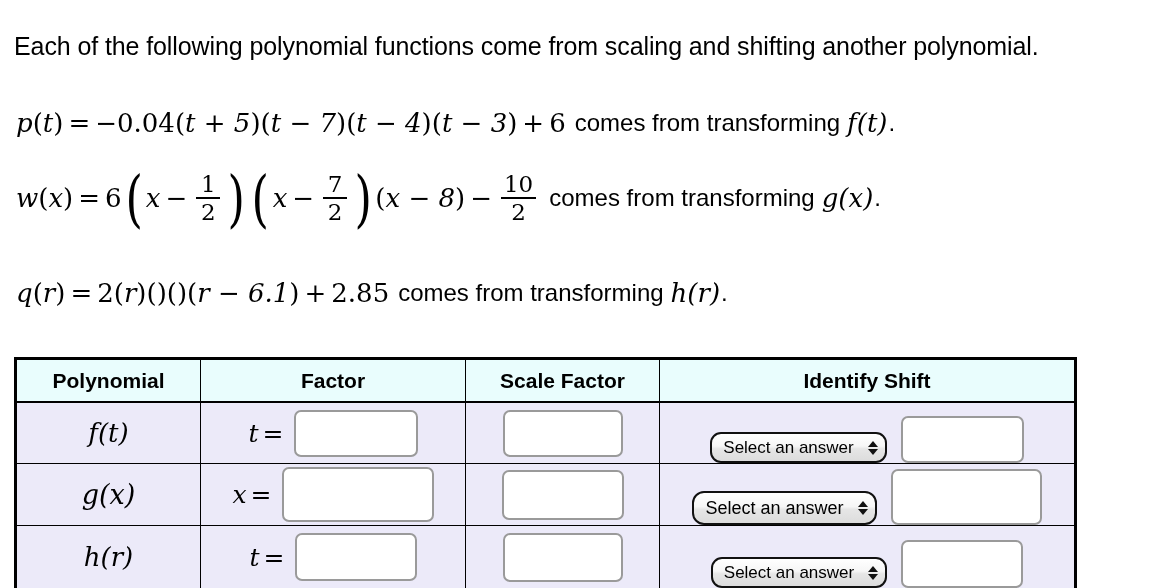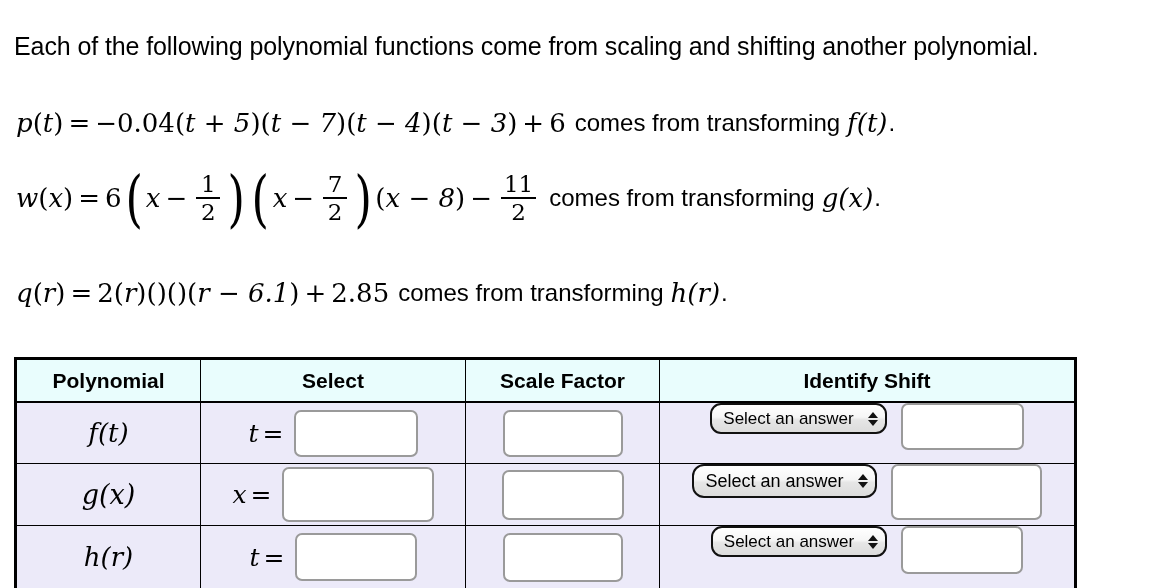--- a/index.html
+++ b/index.html
@@ -219,21 +219,21 @@
     width: 0;
     height: 0;
     border-left: 5px solid transparent;
     border-right: 5px solid transparent;
   }
   .arrows .up-tri { border-bottom: 6px solid #111; }
   .arrows .dn-tri { border-top: 6px solid #111; }
 
   .shiftgroup {
     display: flex;
-    align-items: flex-start;
+    align-items: flex-end;
     justify-content: center;
     gap: 14px;
     height: 100%;
   }
 </style>
 </head>
 <body>
 
 <div class="page">
 
@@ -293,21 +293,21 @@
         <span class="fnum">7</span>
         <span class="fbar"></span>
         <span class="fden">2</span>
       </span>
       <span class="paren-big">)</span>
       <span class="up">(</span>
         <span>x − 8</span>
         <span class="up">)</span>
       <span class="op">−</span>
       <span class="frac">
-        <span class="fnum">11</span>
+        <span class="fnum">10</span>
         <span class="fbar"></span>
         <span class="fden">2</span>
       </span>
     </span>
     <span class="tail">
       <span>comes from transforming</span>
       <span class="fn"><span>g</span>(<span>x</span>)</span>
         <span>.</span>
     </span>
   </div>
@@ -341,21 +341,21 @@
     <table class="answer-table">
       <colgroup>
         <col class="col-poly">
           <col class="col-roots">
           <col class="col-scale">
           <col class="col-shift">
       </colgroup>
       <thead>
         <tr>
           <th>Polynomial</th>
-          <th>Select</th>
+          <th>Factor</th>
           <th>Scale Factor</th>
           <th>Identify Shift</th>
         </tr>
       </thead>
       <tbody>
 
         <tr class="row-1">
           <td>
             <span class="polyname"><span>f</span>(<span>t</span>)</span>
           </td>

